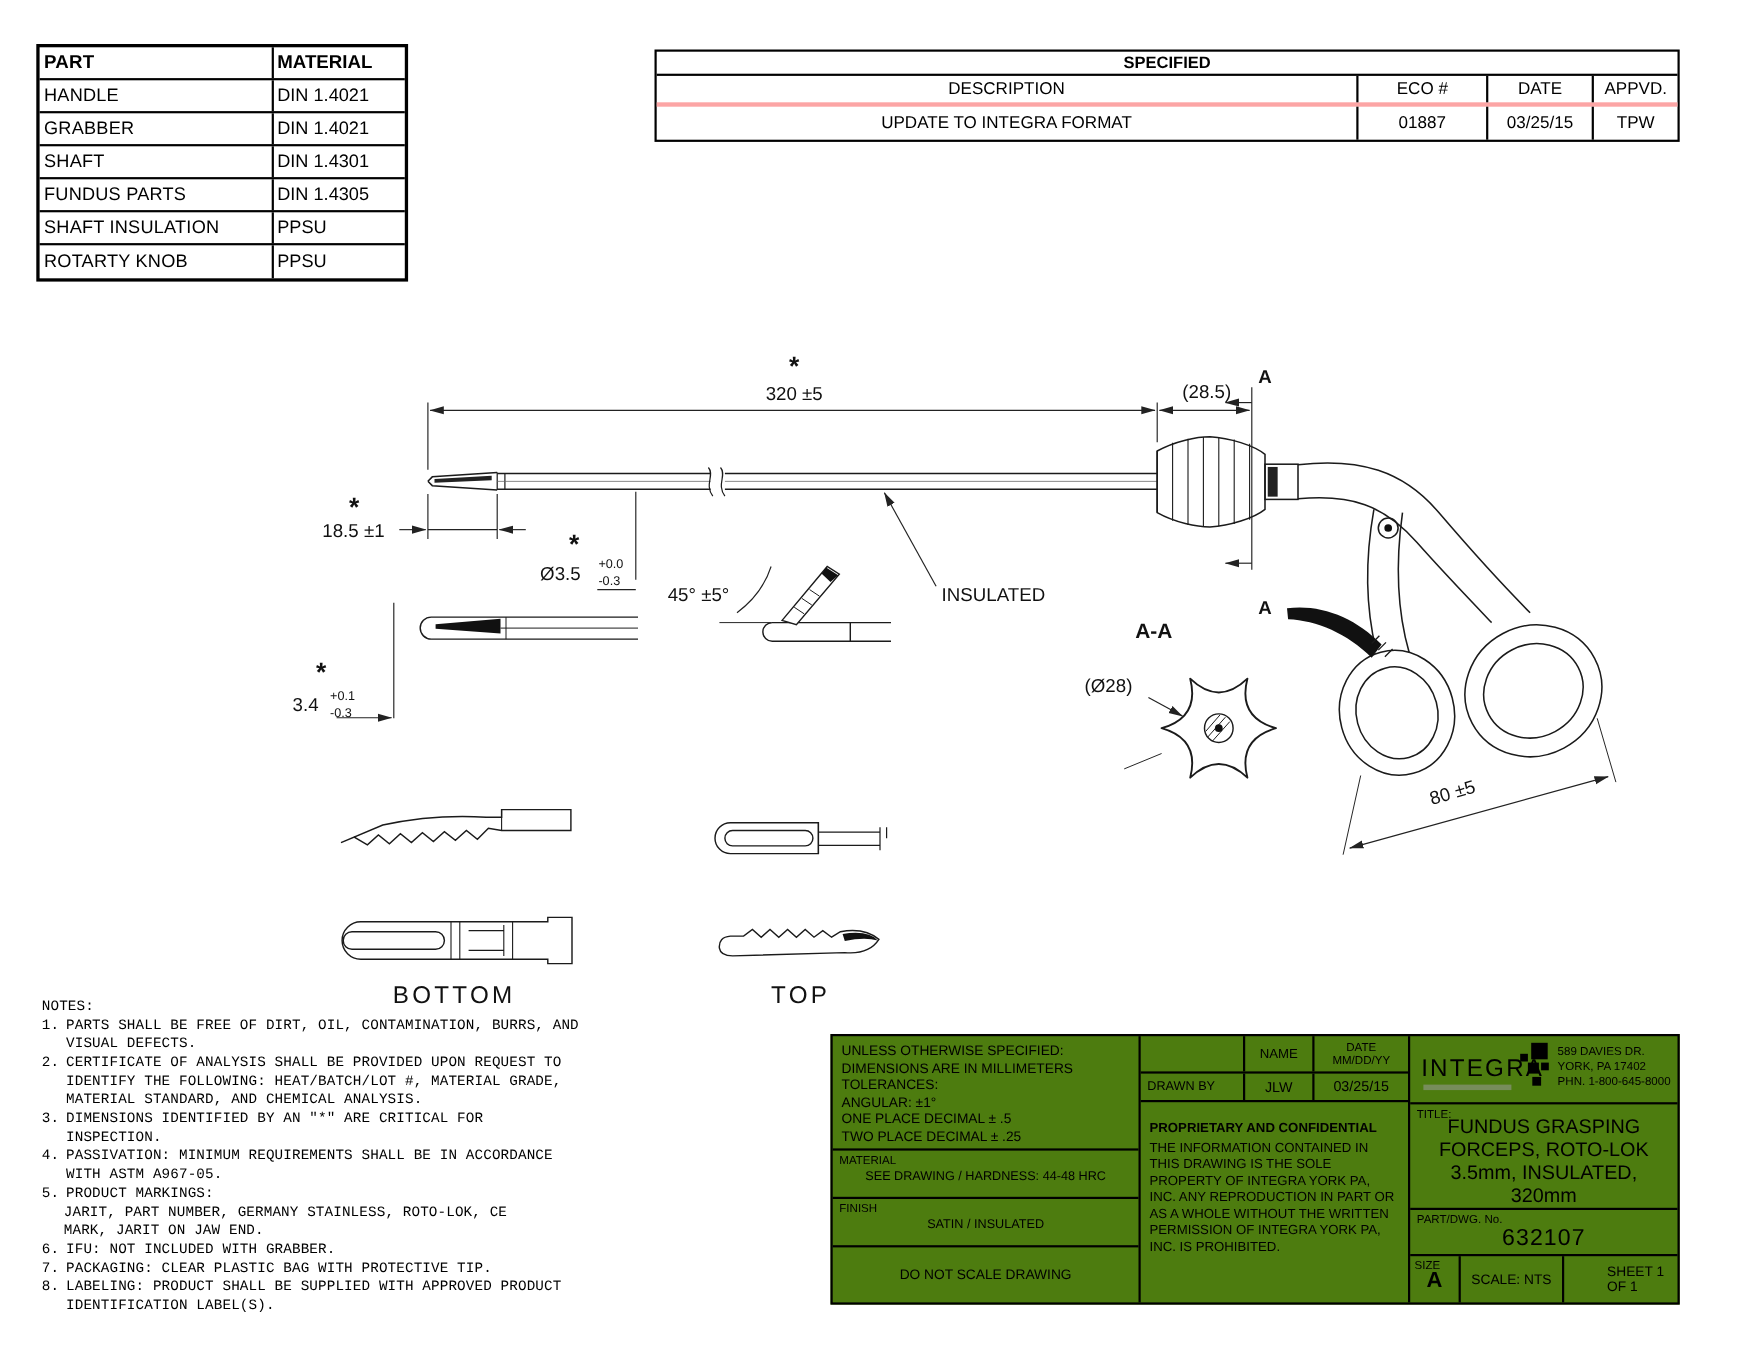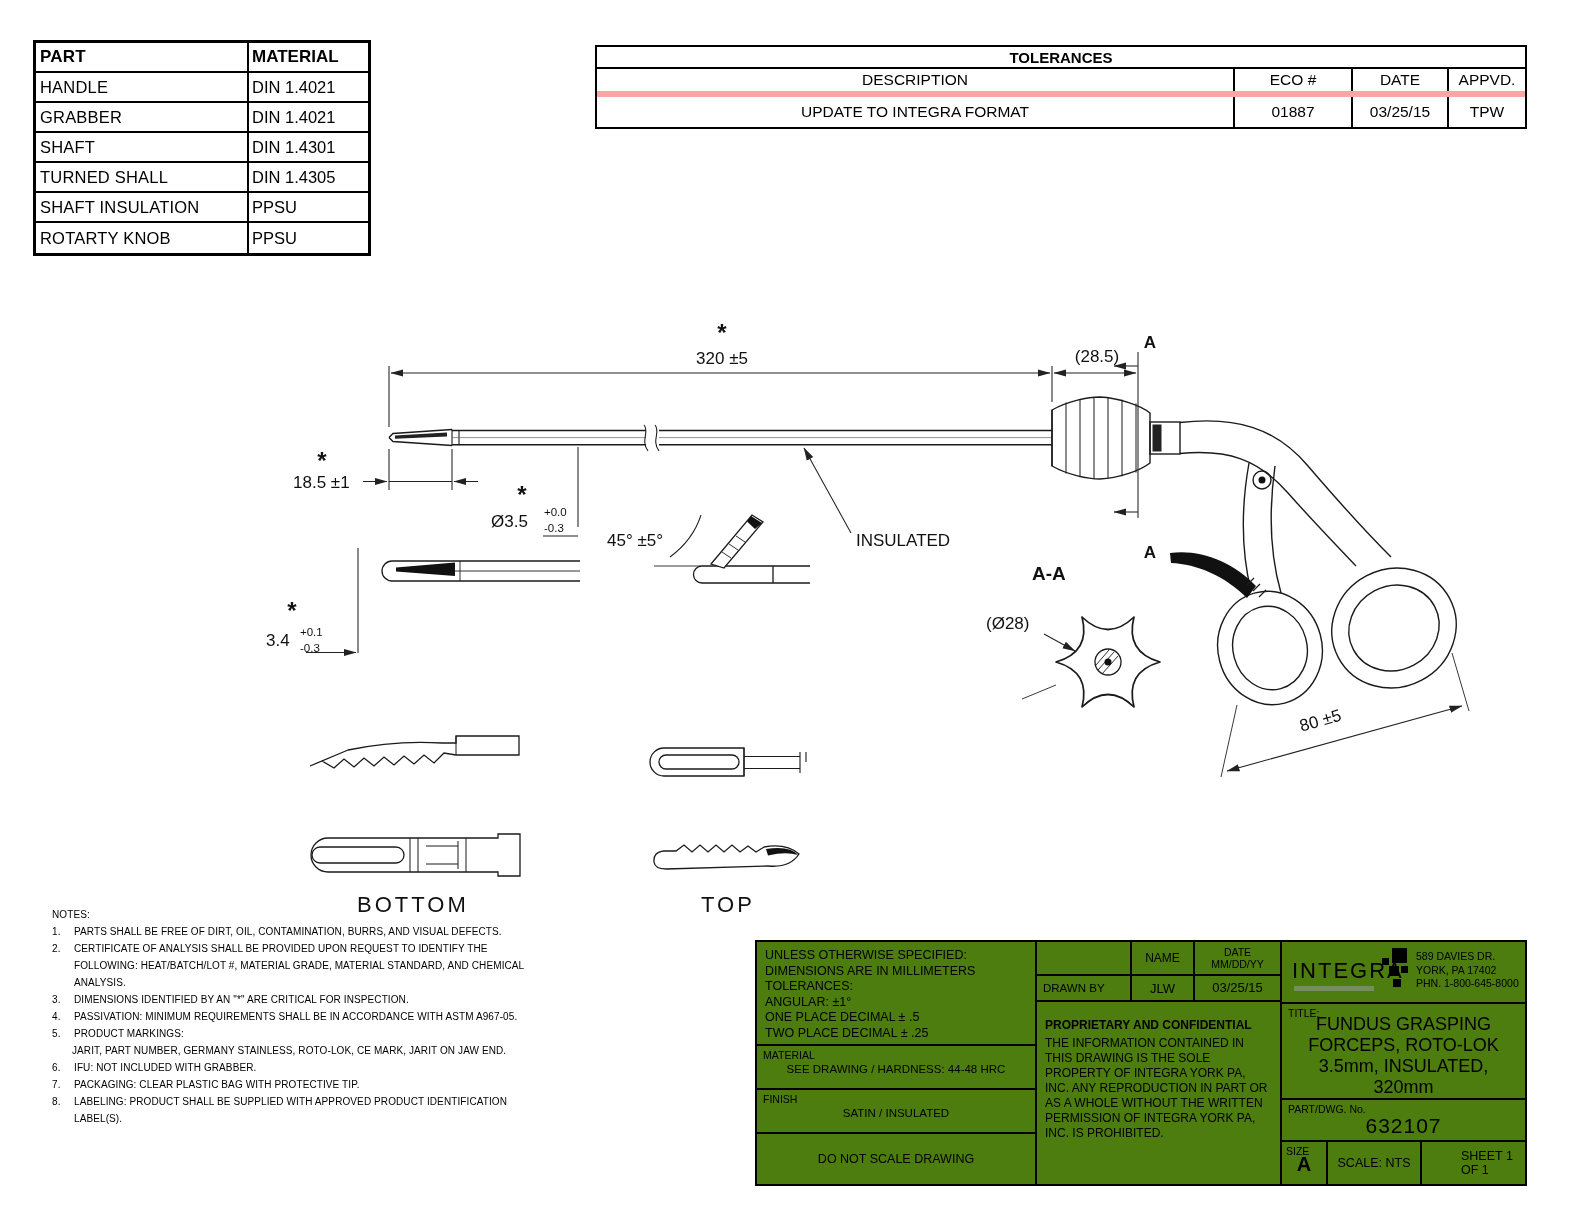--- a/index.html
+++ b/index.html
@@ -14,29 +14,29 @@
   .parts-table { position:absolute; left:33px; top:40px; width:338px; border:3px solid #000; background:#fff; }
   .pt-row { display:flex; height:30px; border-bottom:2px solid #000; }
   .pt-row:last-child { border-bottom:none; }
   .pt-c1 { width:213px; height:100%; border-right:2px solid #000; display:flex; align-items:center; padding-left:4px; font-size:16.5px; letter-spacing:.2px; }
   .pt-c2 { flex:1; height:100%; display:flex; align-items:center; padding-left:3px; font-size:16.5px; }
   .pt-head .pt-c1, .pt-head .pt-c2 { font-weight:bold; font-size:17px; }
 
   
   .rev-table { position:absolute; left:595px; top:45px; width:932px; border:2px solid #000; background:#fff; }
   .rev-title { height:22px; border-bottom:2px solid #000; display:flex; align-items:center; justify-content:center; font-weight:bold; font-size:15px; }
-  .rev-row { display:flex; height:28px; border-bottom:6px solid #fca5a5; }
+  .rev-row { display:flex; height:28px; border-bottom:4px solid #fca5a5; }
   .rev-row:last-child { border-bottom:none; }
   .rev-row.data { height:30px; }
   .rev-c { display:flex; align-items:center; justify-content:center; border-right:2px solid #000; height:100%; font-size:15.5px; }
   .rev-c:last-child { border-right:none; }
   .rc-desc { width:638px; } .rc-eco { width:118px; } .rc-date { width:96px; } .rc-appvd { flex:1; }
 
   
-  .notes { position:absolute; left:52px; top:906px; width:530px; font-size:10px; line-height:17px; letter-spacing:.1px; }
+  .notes { position:absolute; left:38px; top:906px; width:530px; font-size:13px; line-height:17px; letter-spacing:.1px;font-family:Liberation Mono, monospace; }
   .note-item { display:flex; }
   .note-num { width:22px; flex:none; }
   .note-text { width:468px; }
   .note-sub { padding-left:20px; }
 
   
   .tblock { position:absolute; left:755px; top:940px; width:772px; height:246px; border:2px solid #000; display:flex; background:#4d7c0f; }
   .tb-colA { width:280px; border-right:2px solid #000; display:flex; flex-direction:column; }
   .tb-tol { height:104px; border-bottom:2px solid #000; padding:6px 8px; font-size:12.5px; line-height:15.5px; }
   .tb-mat, .tb-fin { height:44px; border-bottom:2px solid #000; position:relative; }
@@ -91,35 +91,35 @@
   </div>
   <div class="pt-row">
     <div class="pt-c1">GRABBER</div>
     <div class="pt-c2">DIN 1.4021</div>
   </div>
   <div class="pt-row">
     <div class="pt-c1">SHAFT</div>
     <div class="pt-c2">DIN 1.4301</div>
   </div>
   <div class="pt-row">
-    <div class="pt-c1">TURNED SHALL</div>
+    <div class="pt-c1">FUNDUS PARTS</div>
     <div class="pt-c2">DIN 1.4305</div>
   </div>
   <div class="pt-row">
     <div class="pt-c1">SHAFT INSULATION</div>
     <div class="pt-c2">PPSU</div>
   </div>
   <div class="pt-row">
     <div class="pt-c1">ROTARTY KNOB</div>
     <div class="pt-c2">PPSU</div>
   </div>
 </div>
 
 <div class="rev-table">
-  <div class="rev-title">TOLERANCES</div>
+  <div class="rev-title">SPECIFIED</div>
   <div class="rev-row">
     <div class="rev-c rc-desc">DESCRIPTION</div>
     <div class="rev-c rc-eco">ECO #</div>
     <div class="rev-c rc-date">DATE</div>
     <div class="rev-c rc-appvd">APPVD.</div>
   </div>
   <div class="rev-row data">
     <div class="rev-c rc-desc">UPDATE TO INTEGRA FORMAT</div>
     <div class="rev-c rc-eco">01887</div>
     <div class="rev-c rc-date">03/25/15</div>

